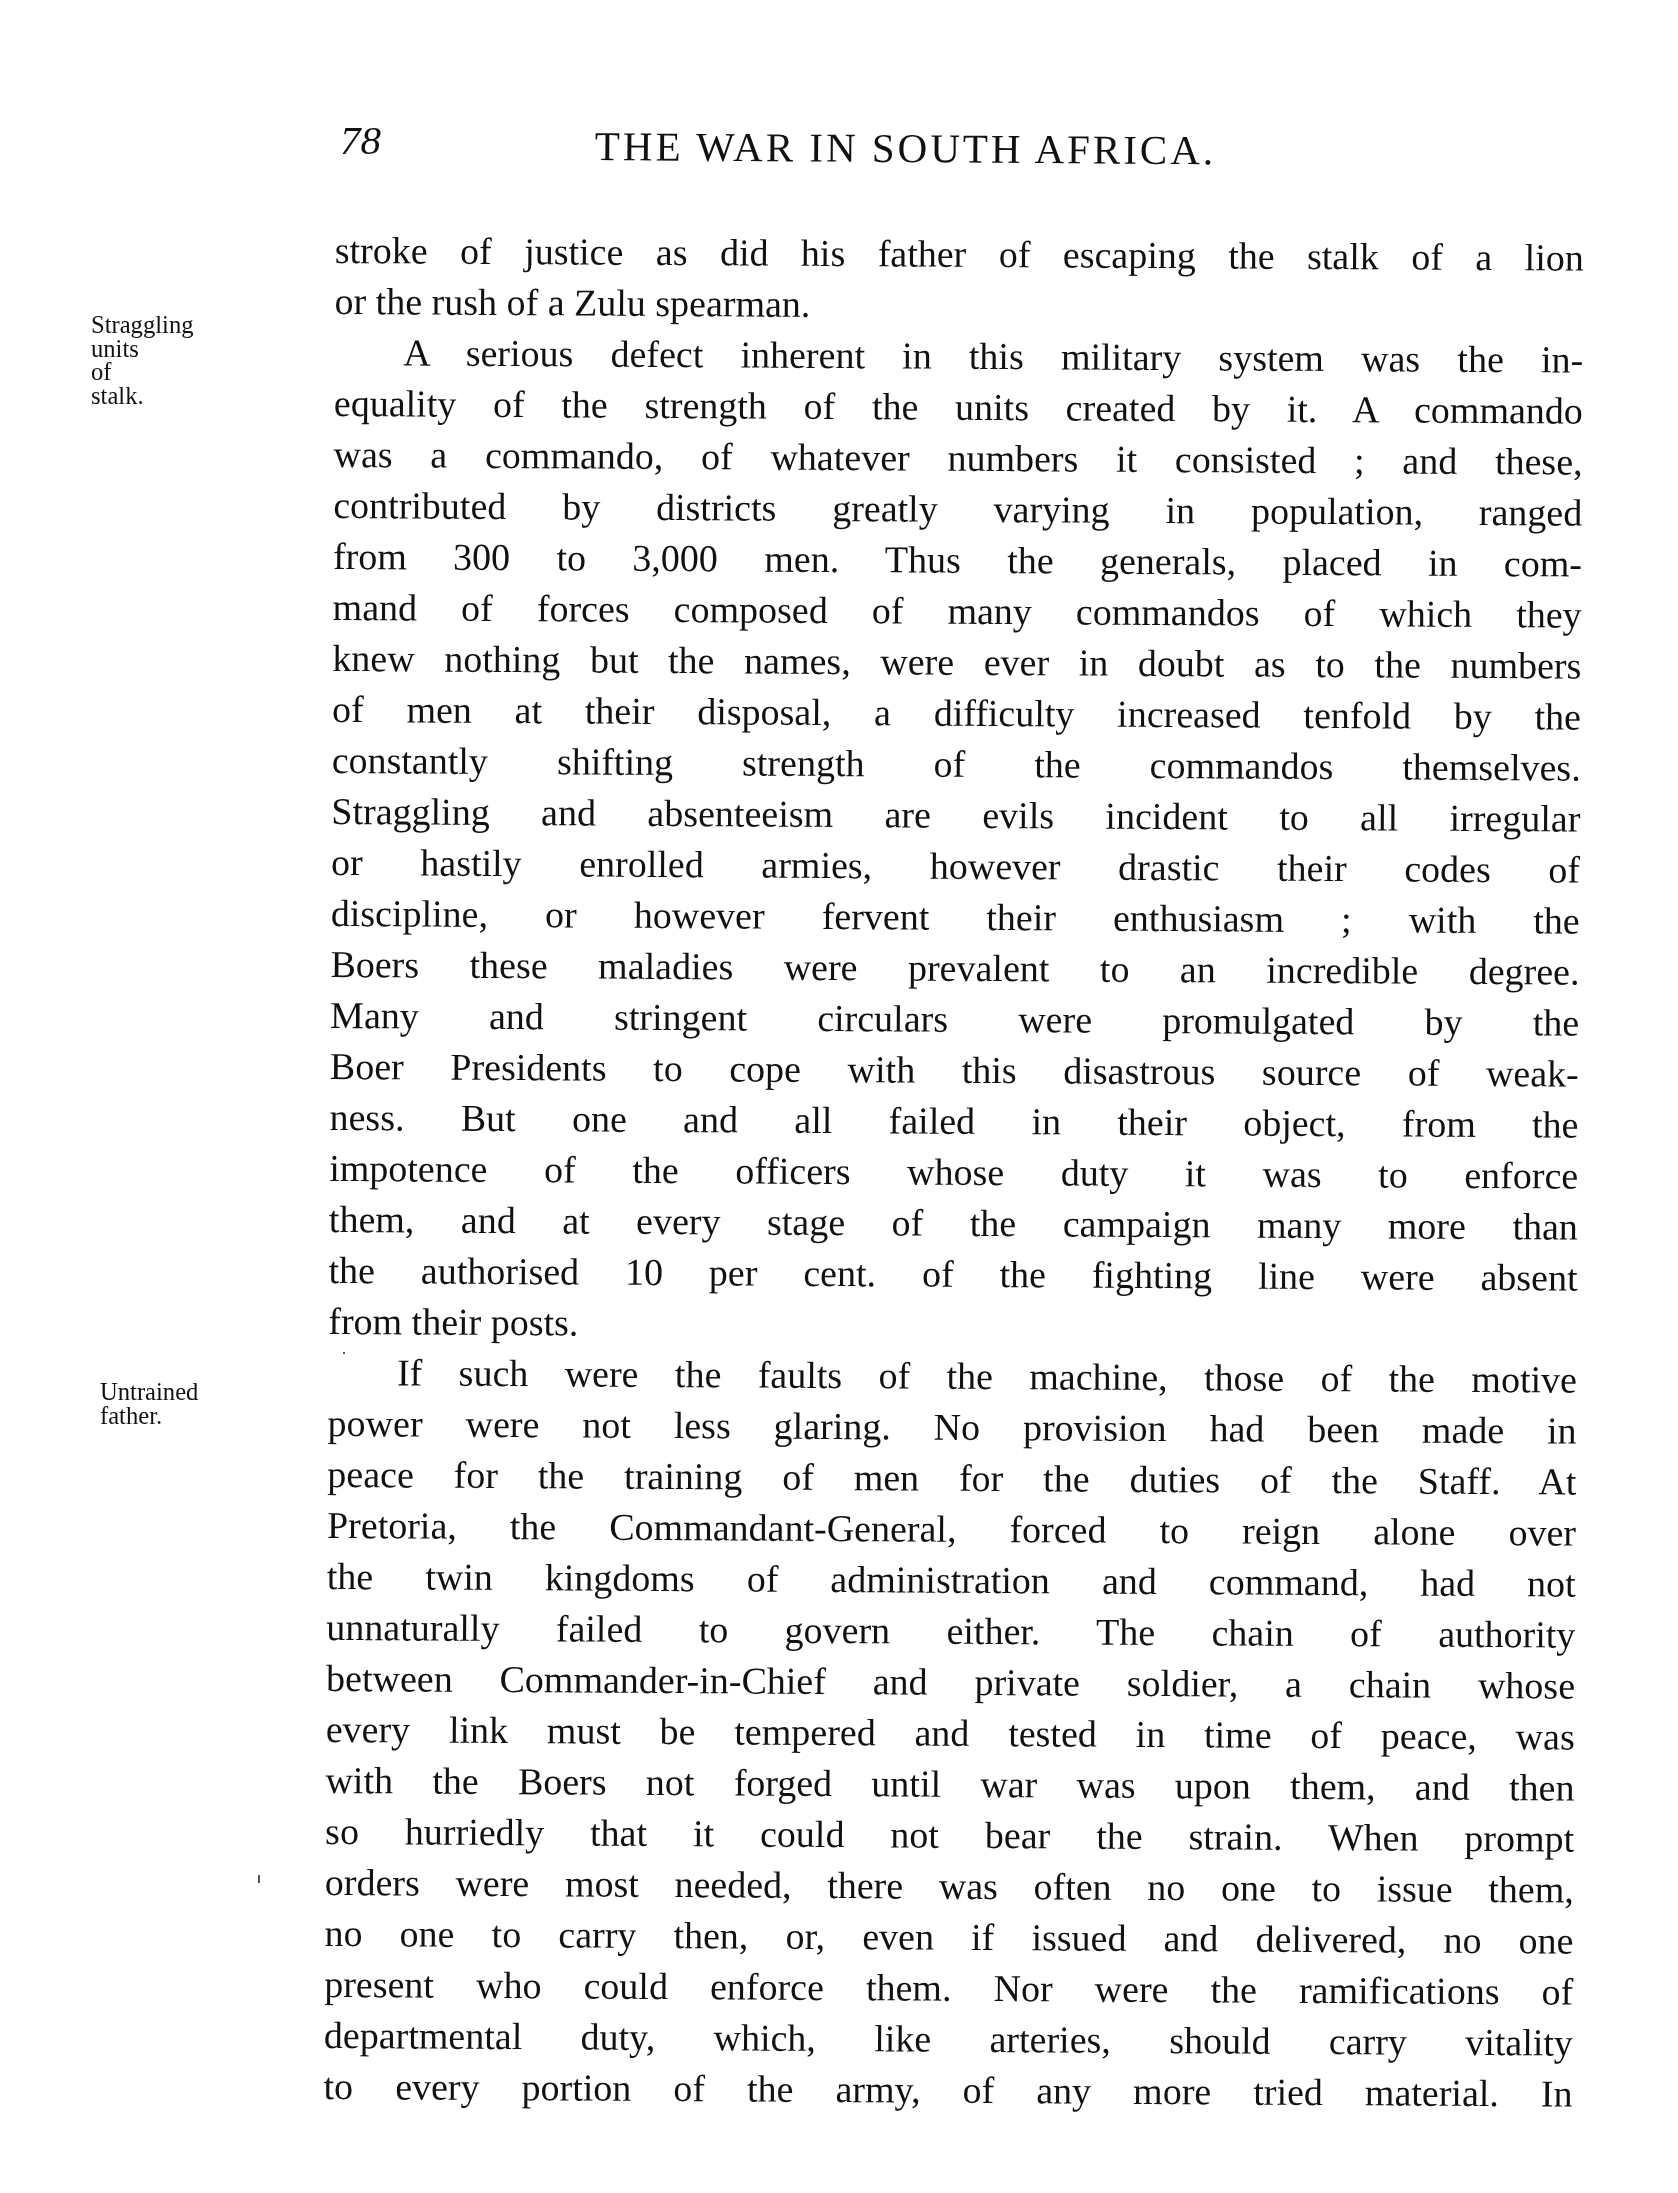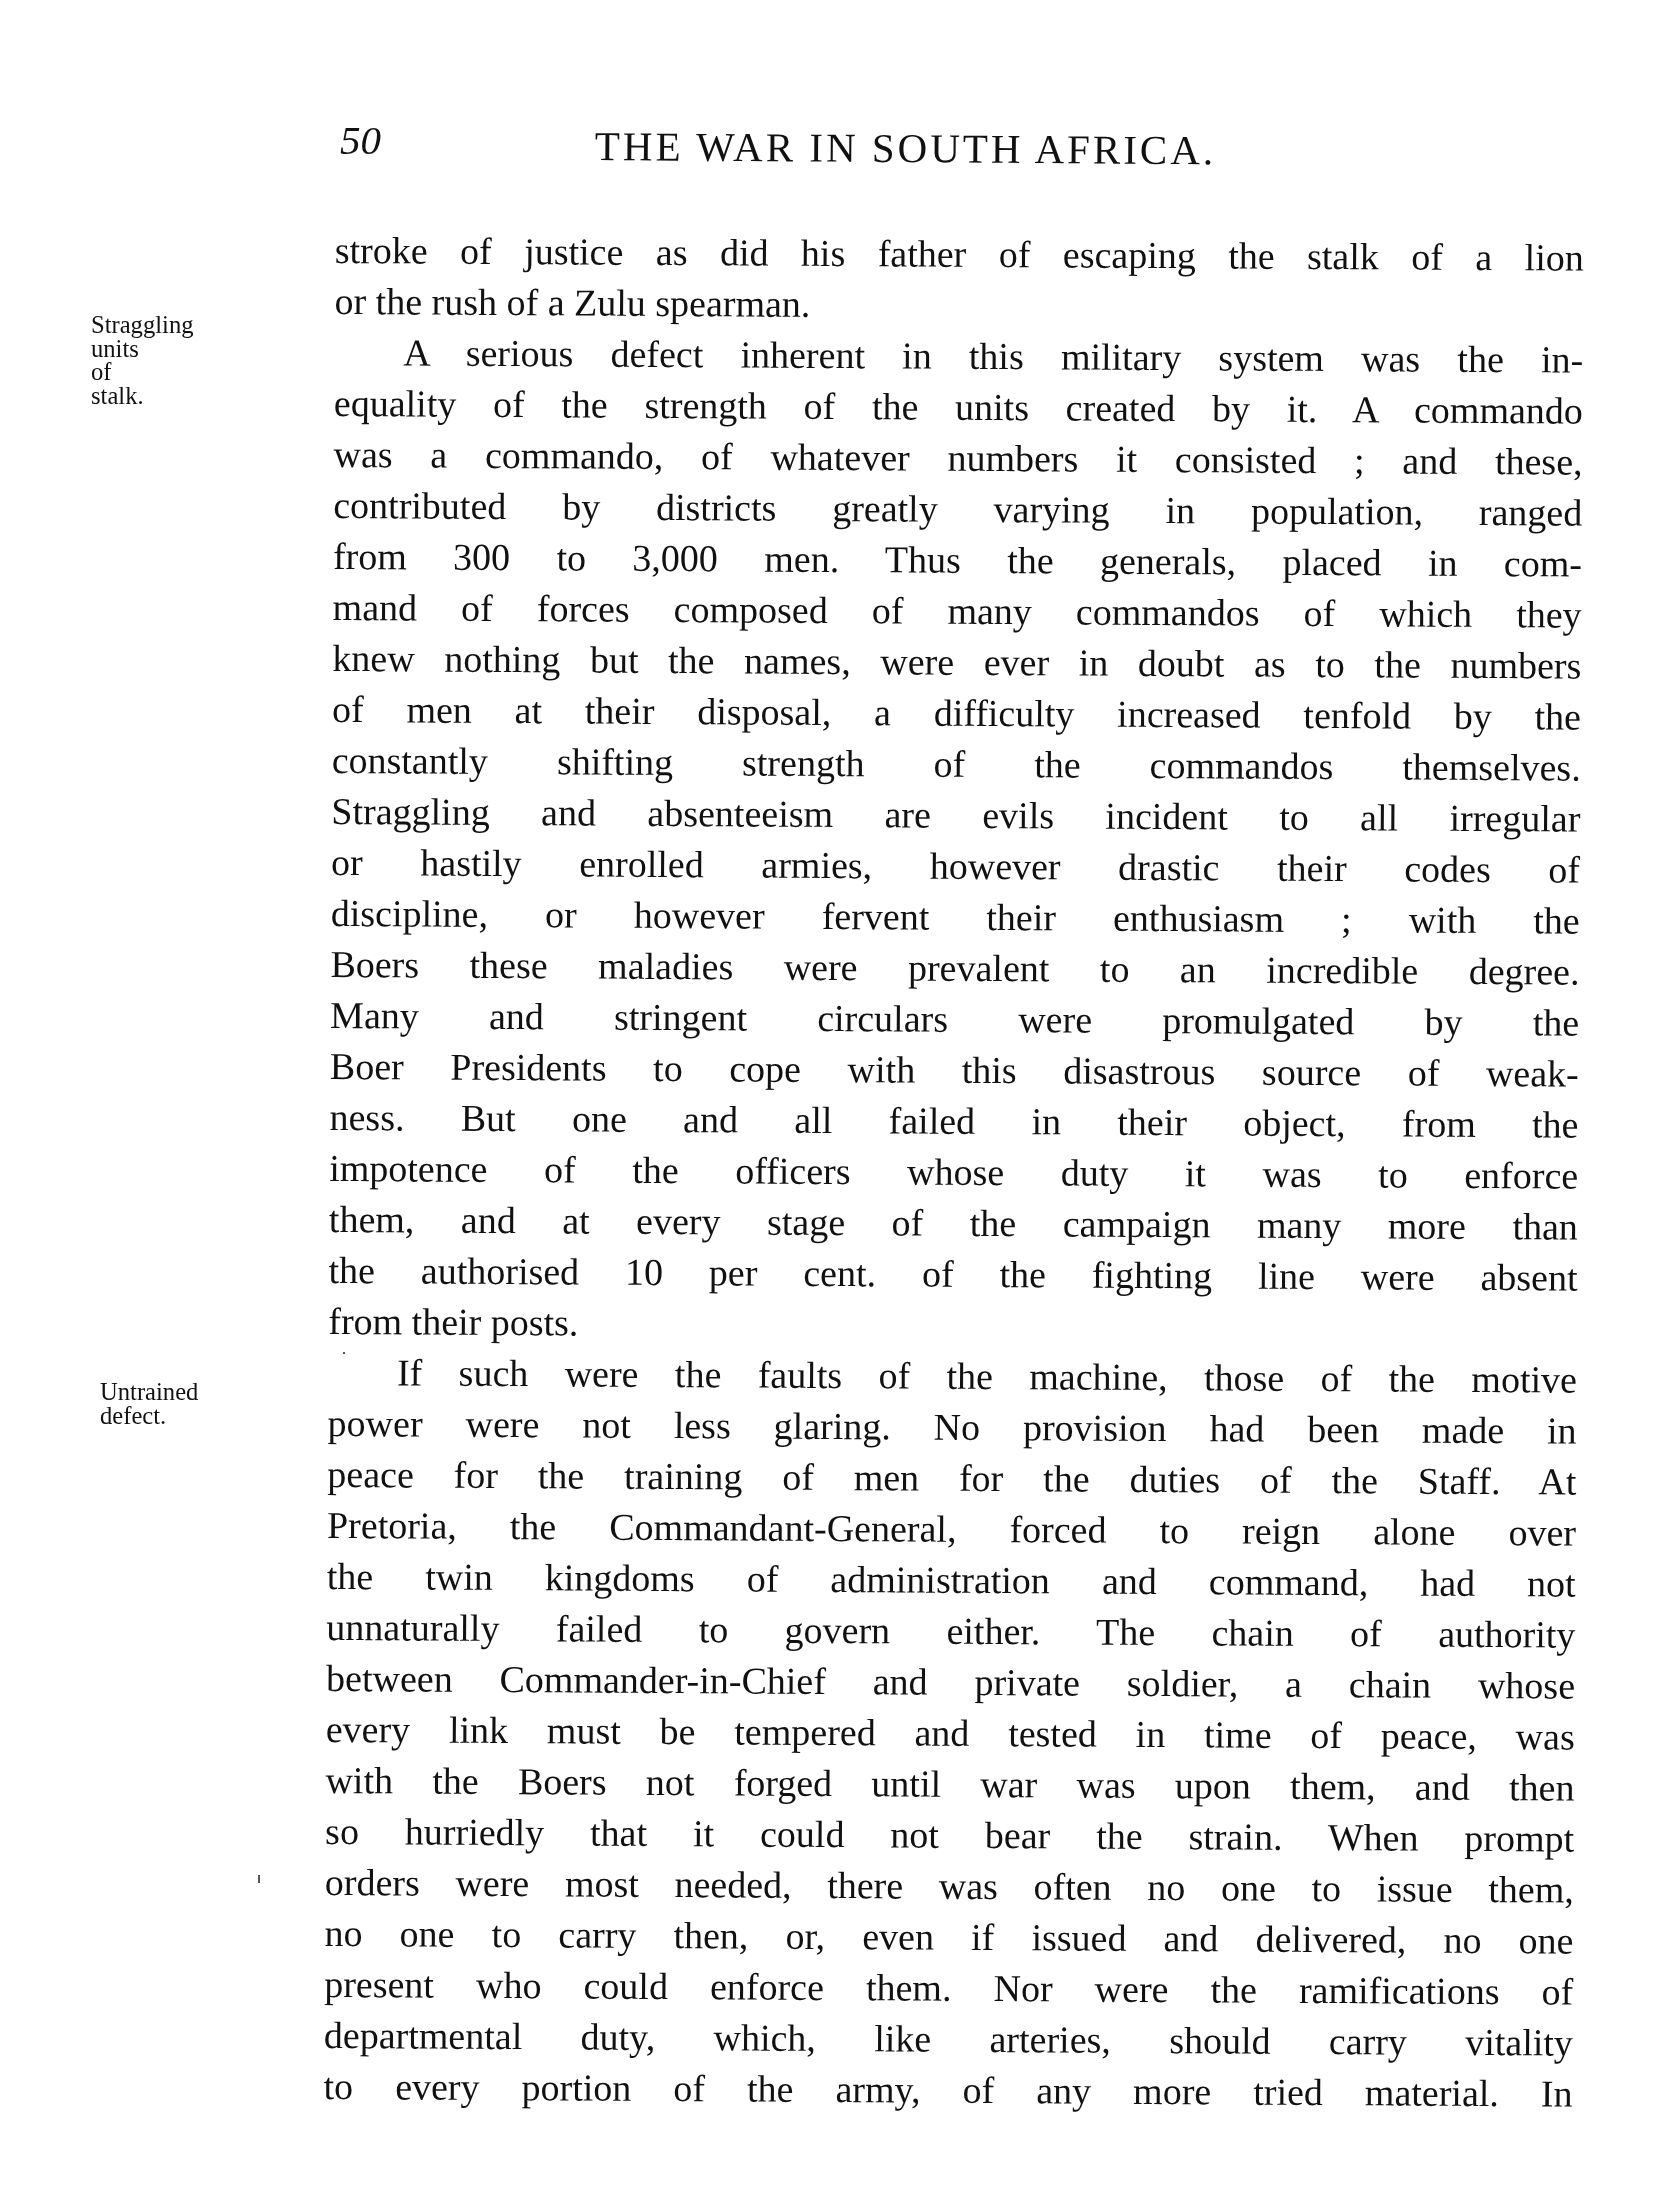--- a/index.html
+++ b/index.html
@@ -80,33 +80,33 @@
       width: 2px;
       height: 2px;
       background: #555;
     }
   </style>
 </head>
 <body>
 
 <div>
 
-  <div class="page-number">50</div>
+  <div class="page-number">78</div>
   <div class="running-title">THE WAR IN SOUTH AFRICA.</div>
 
   <div class="sidenote sidenote-1">
     <span>Straggling</span>
     <span>units</span>
     <span>of</span>
     <span>stalk.</span>
   </div>
 
   <div class="sidenote sidenote-2">
     <span>Untrained</span>
-    <span>defect.</span>
+    <span>father.</span>
   </div>
 
   <div class="body-text">
     <span class="line">stroke of justice as did his father of escaping the stalk of a lion</span>
     <span class="line last">or the rush of a Zulu spearman.</span>
     <span class="line indent">A serious defect inherent in this military system was the in-</span>
     <span class="line">equality of the strength of the units created by it.  A commando</span>
     <span class="line">was a commando, of whatever numbers it consisted ;  and these,</span>
     <span class="line">contributed by districts greatly varying in population, ranged</span>
     <span class="line">from 300 to 3,000 men.  Thus the generals, placed in com-</span>

